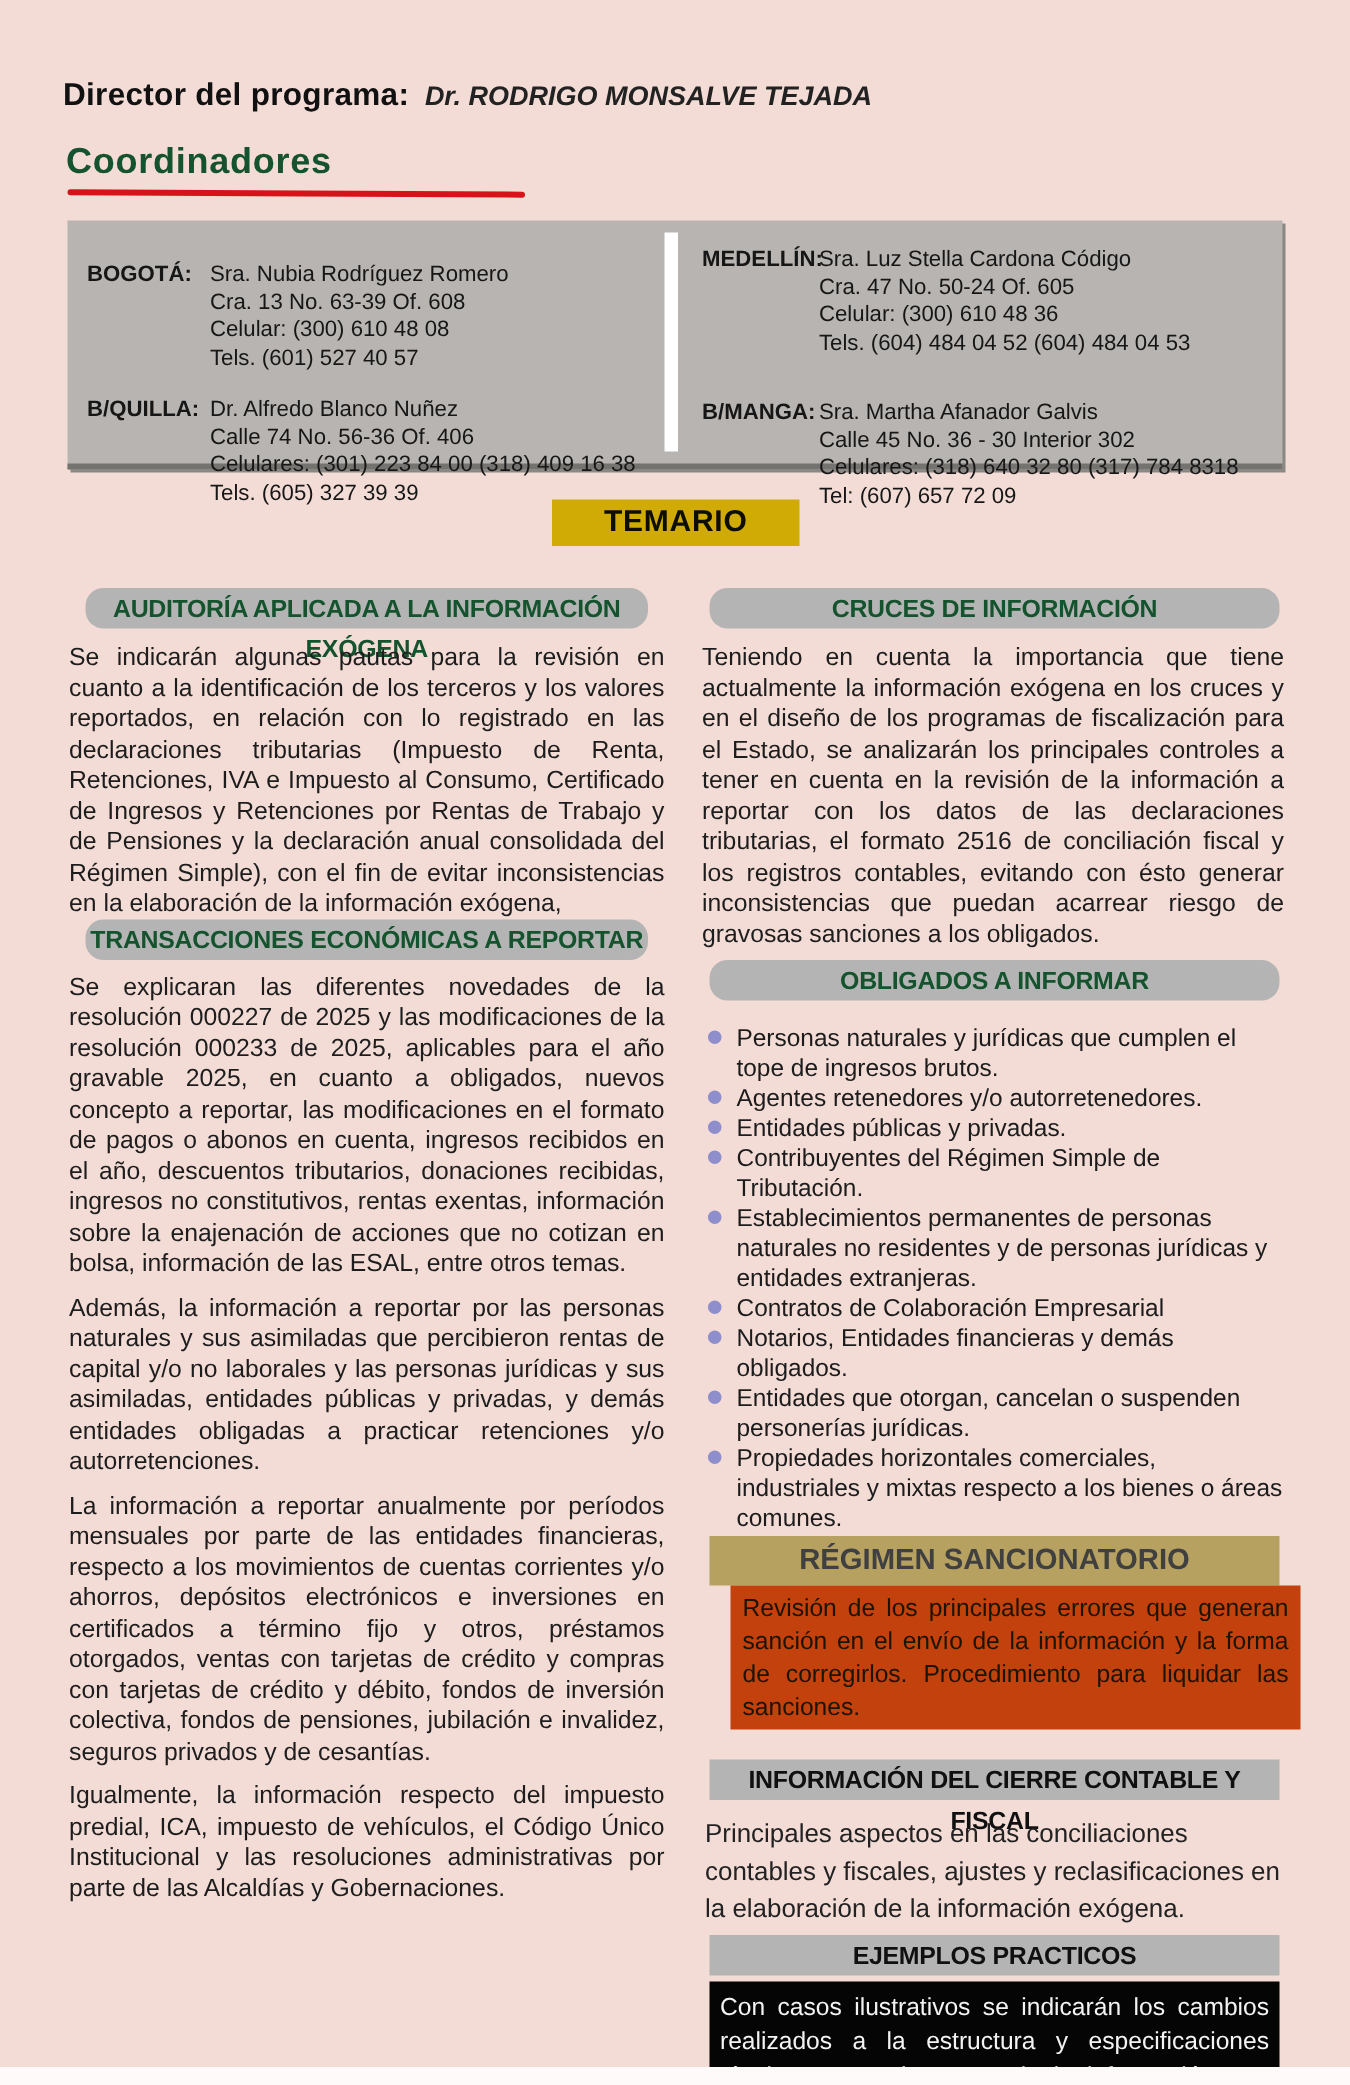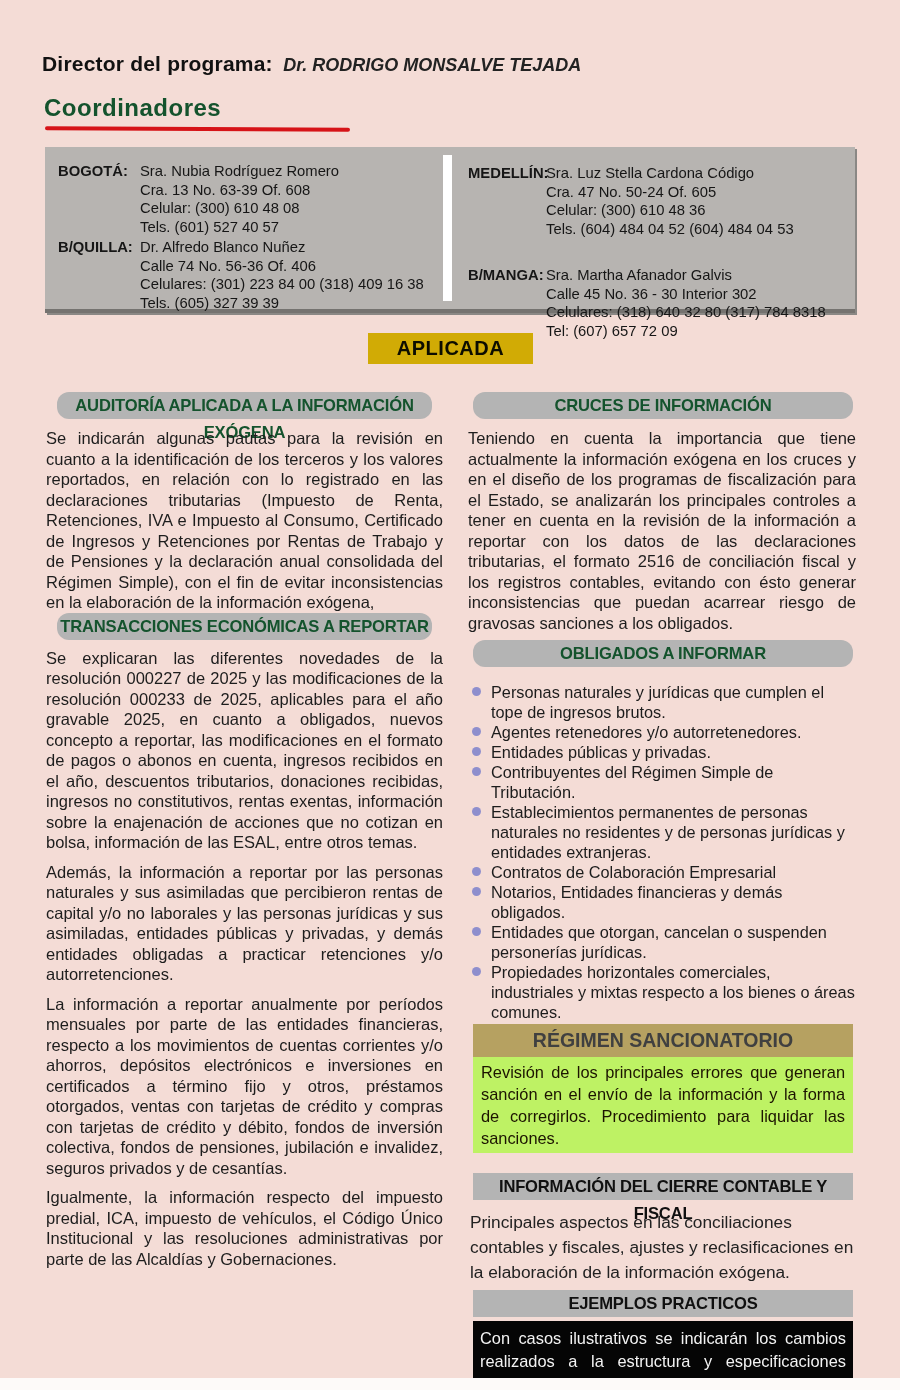--- a/index.html
+++ b/index.html
@@ -18,21 +18,21 @@
   .coord-title{position:absolute;left:44px;top:94px;font-size:24px;font-weight:bold;letter-spacing:.5px;color:#14532d;}
   .coord-underline{position:absolute;left:45px;top:127px;width:305px;height:4px;background:#d61318;border-radius:2px;transform:rotate(.3deg);}
 
   
   .contact-box{
     position:absolute;left:45px;top:147px;width:810px;height:162px;
     background:#b7b4b1;border-bottom:4px solid #757370;box-shadow:2px 2px 0 #8a8885;
     font-size:14.8px;line-height:18.5px;color:#161616;
   }
   .contact-divider{position:absolute;left:398px;top:8px;width:9px;height:146px;background:#ffffff;}
-  .contact-col{position:absolute;top:15px;display:flex;flex-direction:column;gap:2px;}
+  .contact-col{position:absolute;top:27px;display:flex;flex-direction:column;gap:16px;}
   .contact-col-left{left:13px;width:375px;}
   .contact-col-right{left:423px;top:17px;width:380px;gap:28px;}
   .contact-entry{display:flex;}
   .contact-city{font-weight:bold;flex:none;}
   .contact-col-left .contact-city{width:82px;}
   .contact-col-right .contact-city{width:78px;}
   .contact-lines div{white-space:nowrap;}
 
   
   .temario{
@@ -62,21 +62,21 @@
   .bar-gap{margin-top:18px;}
 
   
   .bullets{list-style:none;margin:15px 0 2px 0;padding:0;font-size:16.3px;line-height:20px;}
   .bullets li{display:flex;margin:0;}
   .dot{flex:none;width:9px;height:9px;border-radius:50%;background:#8e8ecd;margin:5px 10px 0 4px;}
 
   
   .bar.tan{background:#b6a161;height:33px;line-height:33px;font-size:19.5px;letter-spacing:0;color:#404040;}
   .orange-box{
-    margin-left:5px;width:364px;background:#bef264;color:#1c1400;
+    margin-left:19px;width:364px;background:#c2410c;color:#1c1400;
     padding:4px 8px;font-size:16.4px;line-height:22px;text-align:justify;
   }
   .gap20{margin-top:20px;}
   .planeacion-body{margin:10px 0 0 2px;font-size:17.3px;line-height:25px;color:#222;}
   .gap4{margin-top:5px;}
   .black-box{
     margin-left:5px;margin-top:4px;width:366px;background:#050505;color:#f3f3f3;
     padding:6px 7px;font-size:16.4px;line-height:23px;text-align:justify;
   }
 </style>
@@ -132,21 +132,21 @@
         <div class="contact-lines">
           <div>Sra. Martha Afanador Galvis</div>
           <div>Calle 45 No. 36 - 30 Interior 302</div>
           <div>Celulares: (318) 640 32 80  (317) 784 8318</div>
           <div>Tel: (607)  657 72 09</div>
         </div>
       </div>
     </div>
   </div>
 
-  <div class="temario">APLICADA</div>
+  <div class="temario">TEMARIO</div>
 
   <div class="col col-left">
     <div class="bar red">AUDITORÍA APLICADA A LA INFORMACIÓN EXÓGENA</div>
     <p class="body just">Se indicarán algunas pautas para la revisión  en cuanto a la identificación de los terceros y los valores reportados, en relación con lo registrado en las declaraciones tributarias (Impuesto de Renta, Retenciones, IVA e Impuesto al Consumo, Certificado de Ingresos y Retenciones por Rentas de Trabajo y de Pensiones  y la declaración anual consolidada del Régimen Simple), con el fin de evitar inconsistencias en la elaboración de la información exógena,</p>
 
     <div class="bar red bar-gap">TRANSACCIONES ECONÓMICAS A REPORTAR</div>
     <p class="body just" style="margin-top:8px">Se explicaran las diferentes novedades de la resolución 000227 de 2025 y las modificaciones  de la resolución 000233 de 2025, aplicables para el año gravable 2025, en cuanto a obligados, nuevos concepto a reportar, las modificaciones en el formato de pagos o abonos en cuenta, ingresos recibidos en el año, descuentos tributarios, donaciones recibidas, ingresos no constitutivos, rentas exentas, información sobre la enajenación de acciones que no cotizan en bolsa, información de las ESAL, entre otros temas.</p>
     <p class="body just p-gap">Además, la información a reportar por las personas naturales y sus asimiladas que percibieron rentas de capital y/o no laborales y las personas jurídicas y sus asimiladas, entidades públicas y privadas, y demás entidades obligadas a practicar retenciones y/o autorretenciones.</p>
     <p class="body just p-gap">La información a reportar anualmente por períodos mensuales por parte de las entidades financieras, respecto a los movimientos de cuentas corrientes y/o ahorros, depósitos electrónicos e inversiones en certificados a término fijo y otros, préstamos otorgados, ventas con tarjetas de crédito y compras con tarjetas de crédito y débito, fondos de inversión colectiva, fondos de pensiones, jubilación e invalidez, seguros privados y de cesantías.</p>
     <p class="body just p-gap">Igualmente, la información respecto del impuesto predial, ICA, impuesto de vehículos, el Código Único Institucional y las resoluciones administrativas por parte de las Alcaldías y Gobernaciones.</p>

